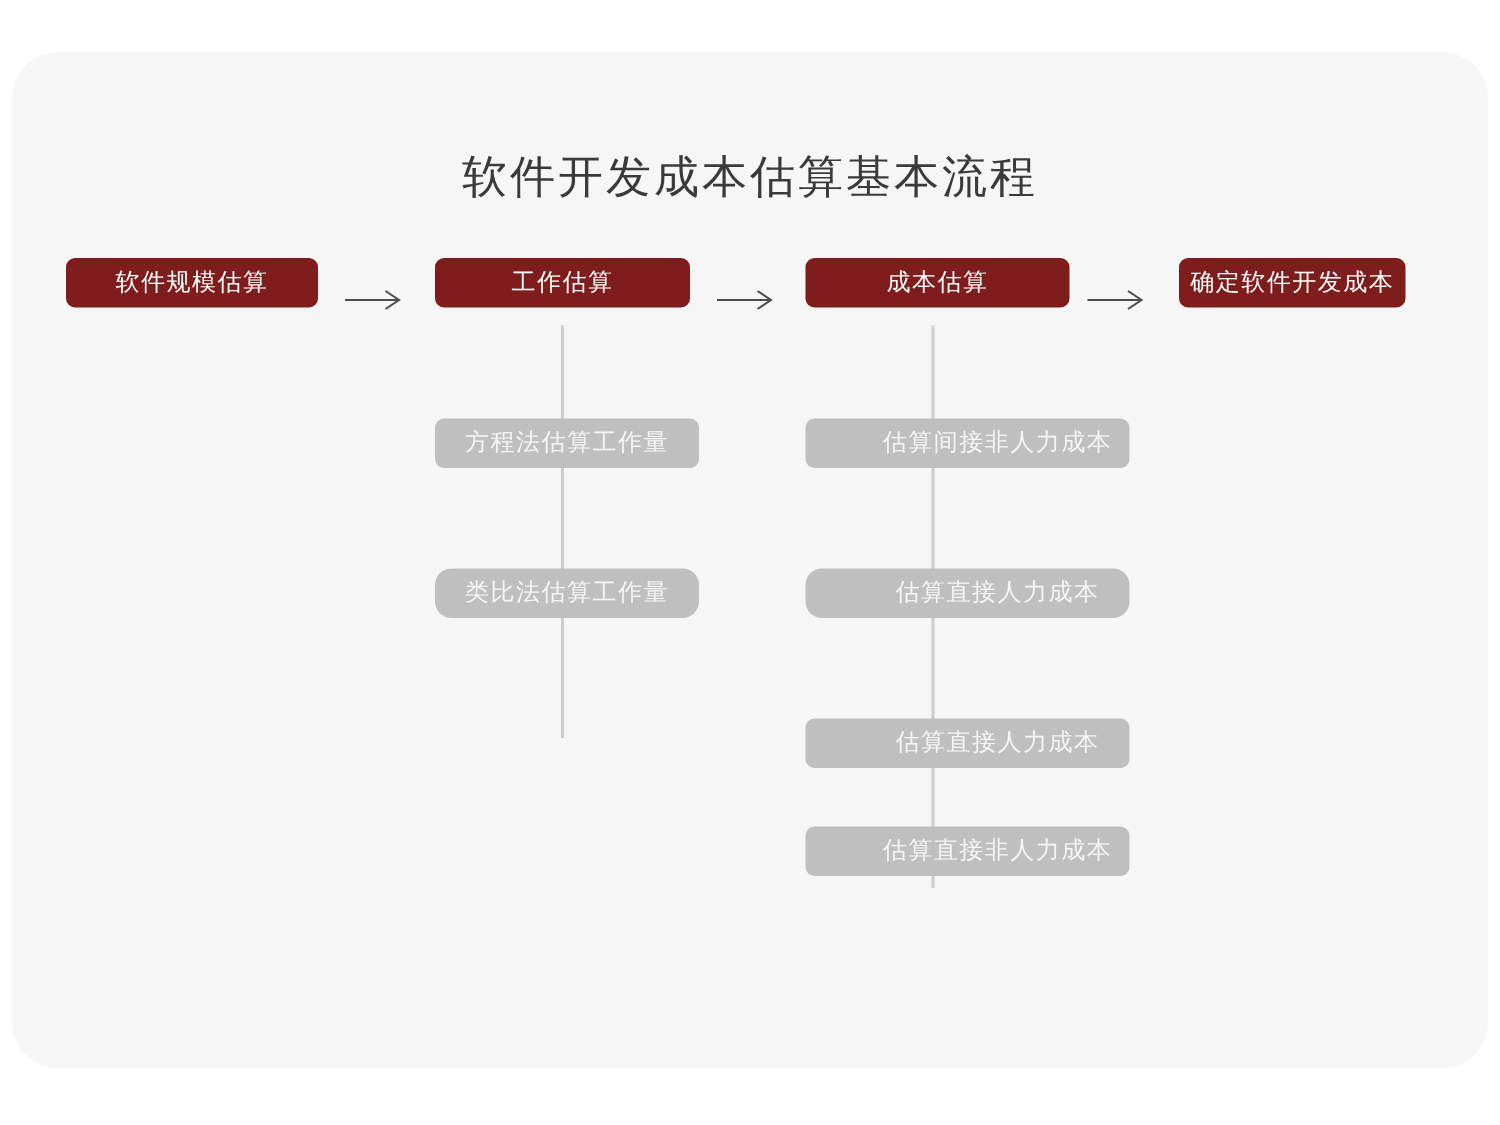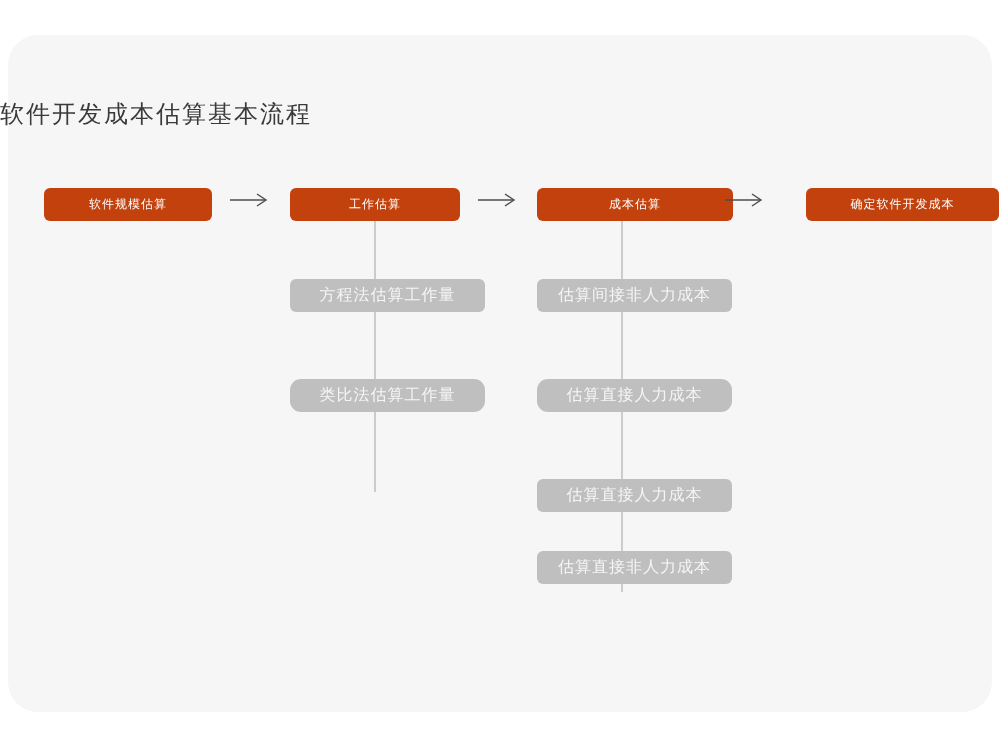--- a/index.html
+++ b/index.html
@@ -22,45 +22,46 @@
     width: 984px;
     height: 677px;
     background: #F6F6F6;
     border-radius: 30px;
   }
   .title {
     position: absolute;
     left: 0;
     top: 98px;
     width: 100%;
-    font-size: 24px;
+    text-align: center;
+    font-size: 30px;
     font-weight: 400;
     letter-spacing: 2px;
     color: #3A3A3A;
     margin: 0;
     z-index: 3;
   }
   .stage {
     position: absolute;
-    top: 188px;
+    top: 172px;
     height: 33px;
-    background: #c2410c;
+    background: #7f1d1d;
     border-radius: 6px;
     color: #FFFFFF;
-    font-size: 12px;
+    font-size: 16px;
     display: flex;
     align-items: center;
     justify-content: center;
     letter-spacing: 1px;
     z-index: 2;
   }
   .stage-1 { left: 44px;  width: 168px; }
   .stage-2 { left: 290px; width: 170px; }
-  .stage-3 { left: 537px; width: 196px; }
-  .stage-4 { left: 786px; width: 193px; margin-left: 20px; }
+  .stage-3 { left: 537px; width: 176px; }
+  .stage-4 { left: 786px; width: 151px; }
   .arrow {
     position: absolute;
     top: 193px;
     width: 40px;
     height: 14px;
     z-index: 2;
   }
   .arrow-1 { left: 229px; }
   .arrow-2 { left: 477px; }
   .arrow-3 { left: 724px; }
@@ -68,33 +69,33 @@
     position: absolute;
     width: 2px;
     background: #CCCCCC;
     z-index: 1;
   }
   .vline-1 { left: 374px; top: 217px; height: 275px; }
   .vline-2 { left: 621px; top: 217px; height: 375px; }
   .sub {
     position: absolute;
     height: 33px;
-    width: 195px;
+    width: 176px;
     background: #BFBFBF;
     border-radius: 6px;
     color: #F5F5F5;
     font-size: 16px;
     display: flex;
     align-items: center;
     justify-content: center;
     letter-spacing: 1px;
     z-index: 2;
   }
   .col-work { left: 290px; }
-  .col-cost { left: 537px; }
+  .col-cost { left: 537px; padding-left: 40px; }
   .row-1 { top: 279px; }
   .row-2 { top: 379px; border-radius: 11px; }
   .row-3 { top: 479px; }
   .row-4 { top: 551px; }
 </style>
 </head>
 <body>
 
 <div class="page">
   <div class="card"></div>

